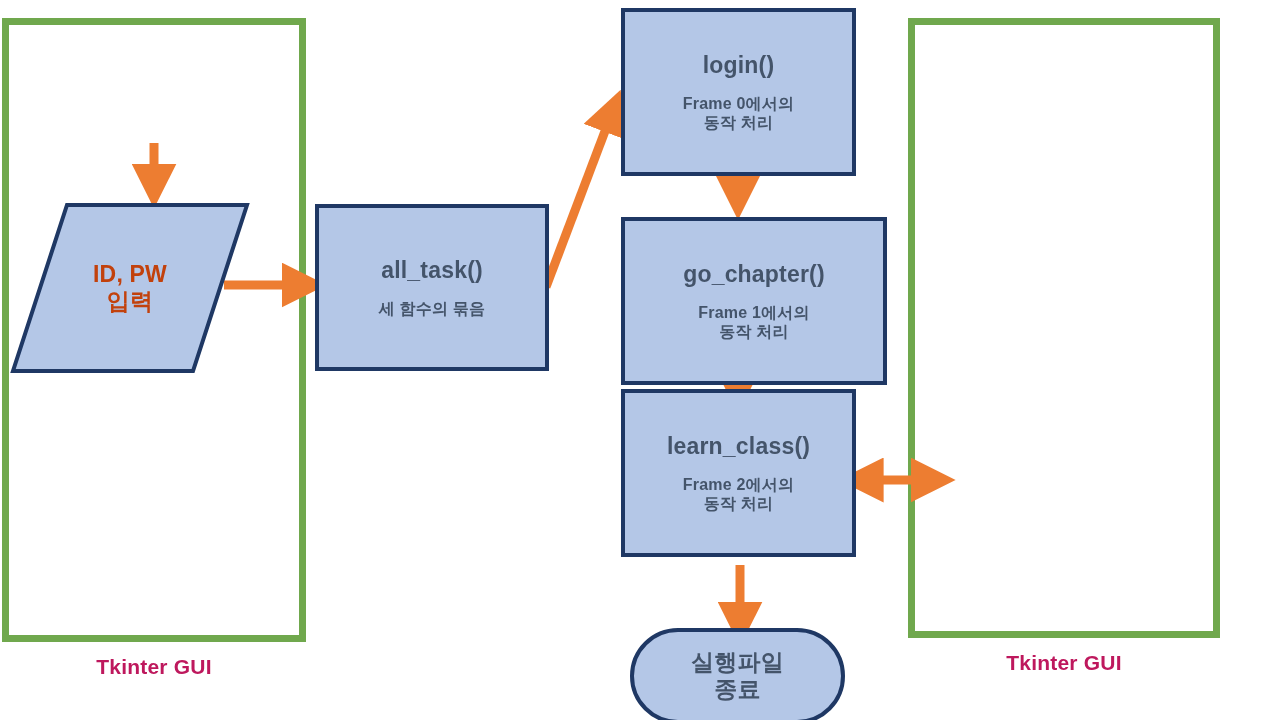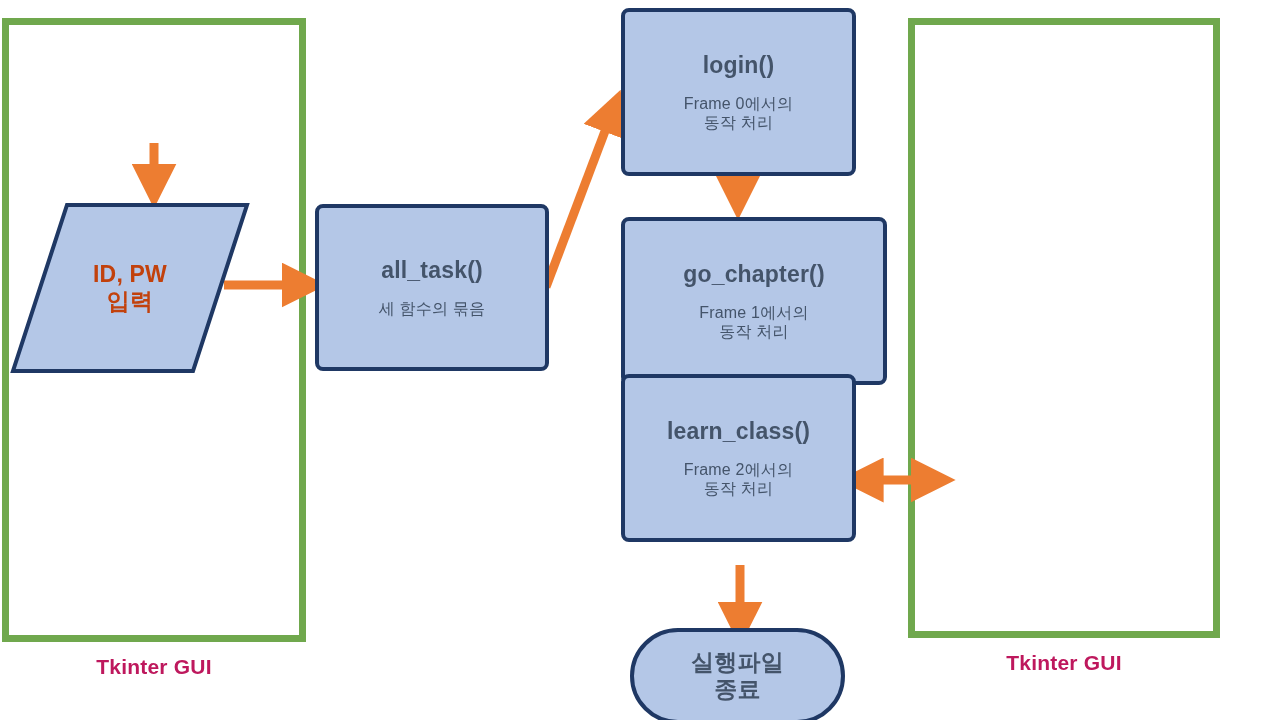--- a/index.html
+++ b/index.html
@@ -43,29 +43,29 @@
     display: flex;
     flex-direction: column;
     align-items: center;
     justify-content: center;
     text-align: center;
     line-height: 1.18;
   }
   .node.terminator {
     border-radius: 999px;
   }
-  .node.process { border-radius: 8px; }
+  .node.process { border-radius: 0; }
   .node-title {
     font-size: 23px;
     font-weight: bold;
     letter-spacing: 0.2px;
   }
   .node-sub {
     font-size: 16px;
-    font-weight: normal;
+    font-weight: bold;
     margin-top: 16px;
     letter-spacing: 0.2px;
   }
   .node-term-text {
     font-size: 23px;
     font-weight: bold;
     letter-spacing: 0.2px;
   }
   
   .parallelogram {
@@ -170,21 +170,21 @@
     <div class="node-sub whitespace-pre">Frame 0에서의
 동작 처리</div>
   </div>
 
   <div class="node process" style="left:621px; top:217px; width:266px; height:168px;">
     <div class="node-title">go_chapter()</div>
     <div class="node-sub whitespace-pre">Frame 1에서의
 동작 처리</div>
   </div>
 
-  <div class="node process" style="left:621px; top:374px; width:235px; height:168px;">
+  <div class="node process" style="left:621px; top:389px; width:235px; height:168px;">
     <div class="node-title">learn_class()</div>
     <div class="node-sub whitespace-pre">Frame 2에서의
 동작 처리</div>
   </div>
 
 
   <div class="node terminator" style="left:630px; top:628px; width:215px; height:96px;">
     <div class="node-term-text whitespace-pre">실행파일
 종료</div>
   </div>

